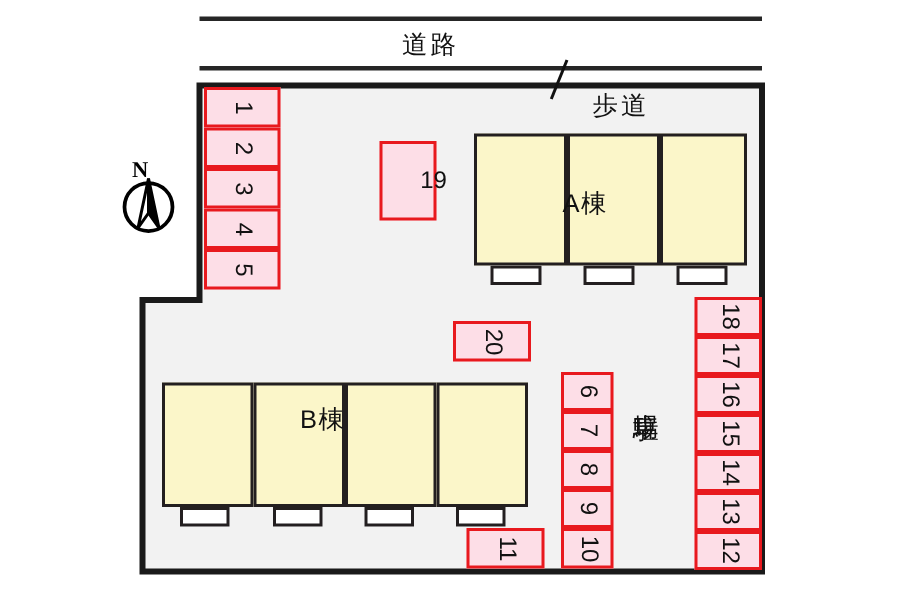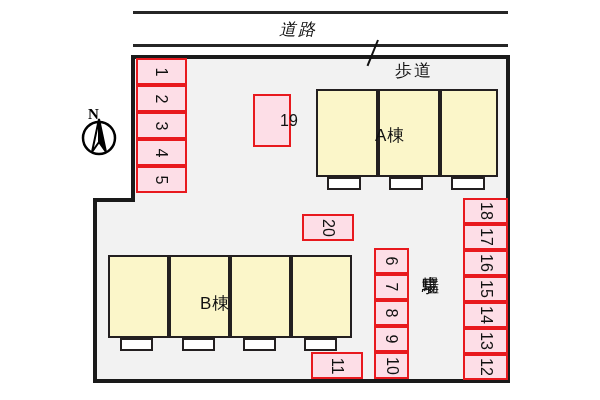--- a/index.html
+++ b/index.html
@@ -44,21 +44,21 @@
   .road-top  { left: 133px; top: 11px;  width: 375px; }
   .road-bot  { left: 133px; top: 44px;  width: 375px; }
 
   .road-label {
     position: absolute;
     font-size: 17px;
     color: #111111;
     letter-spacing: 2px;
     white-space: nowrap;
   }
-  .lbl-road     { left: 279px; top: 18px; font-style: italic; }
+  .lbl-road     { left: 268px; top: 18px; }
   .lbl-sidewalk { left: 395px; top: 18px; margin-top: 41px; }
 
   .sidewalk-leader {
     position: absolute;
     left: 377px;
     top: 40px;
     width: 2px;
     height: 28px;
     background: #111111;
     transform: rotate(22deg);
@@ -184,21 +184,21 @@
   <div class="bldg-unit" style="left:108px; top:255px; width:61px; height:83px;"></div>
   <div class="bldg-unit" style="left:169px; top:255px; width:61px; height:83px;"></div>
   <div class="bldg-unit" style="left:230px; top:255px; width:61px; height:83px;"></div>
   <div class="bldg-unit" style="left:291px; top:255px; width:61px; height:83px;"></div>
 
   <div class="bldg-tab" style="left:120px; top:338px; width:33px; height:13px;"></div>
   <div class="bldg-tab" style="left:182px; top:338px; width:33px; height:13px;"></div>
   <div class="bldg-tab" style="left:243px; top:338px; width:33px; height:13px;"></div>
   <div class="bldg-tab" style="left:304px; top:338px; width:33px; height:13px;"></div>
 
-  <div class="bldg-label" style="left:200px; top:292px;">B棟</div>
+  <div class="bldg-label" style="left:200px; top:268px;">B棟</div>
 
   <div class="stall rot" style="left:136px; top:58px; width:51px; height:27px;">
     <span class="num">1</span>
   </div>
   <div class="stall rot" style="left:136px; top:85px; width:51px; height:27px;">
     <span class="num">2</span>
   </div>
   <div class="stall rot" style="left:136px; top:112px; width:51px; height:27px;">
     <span class="num">3</span>
   </div>

